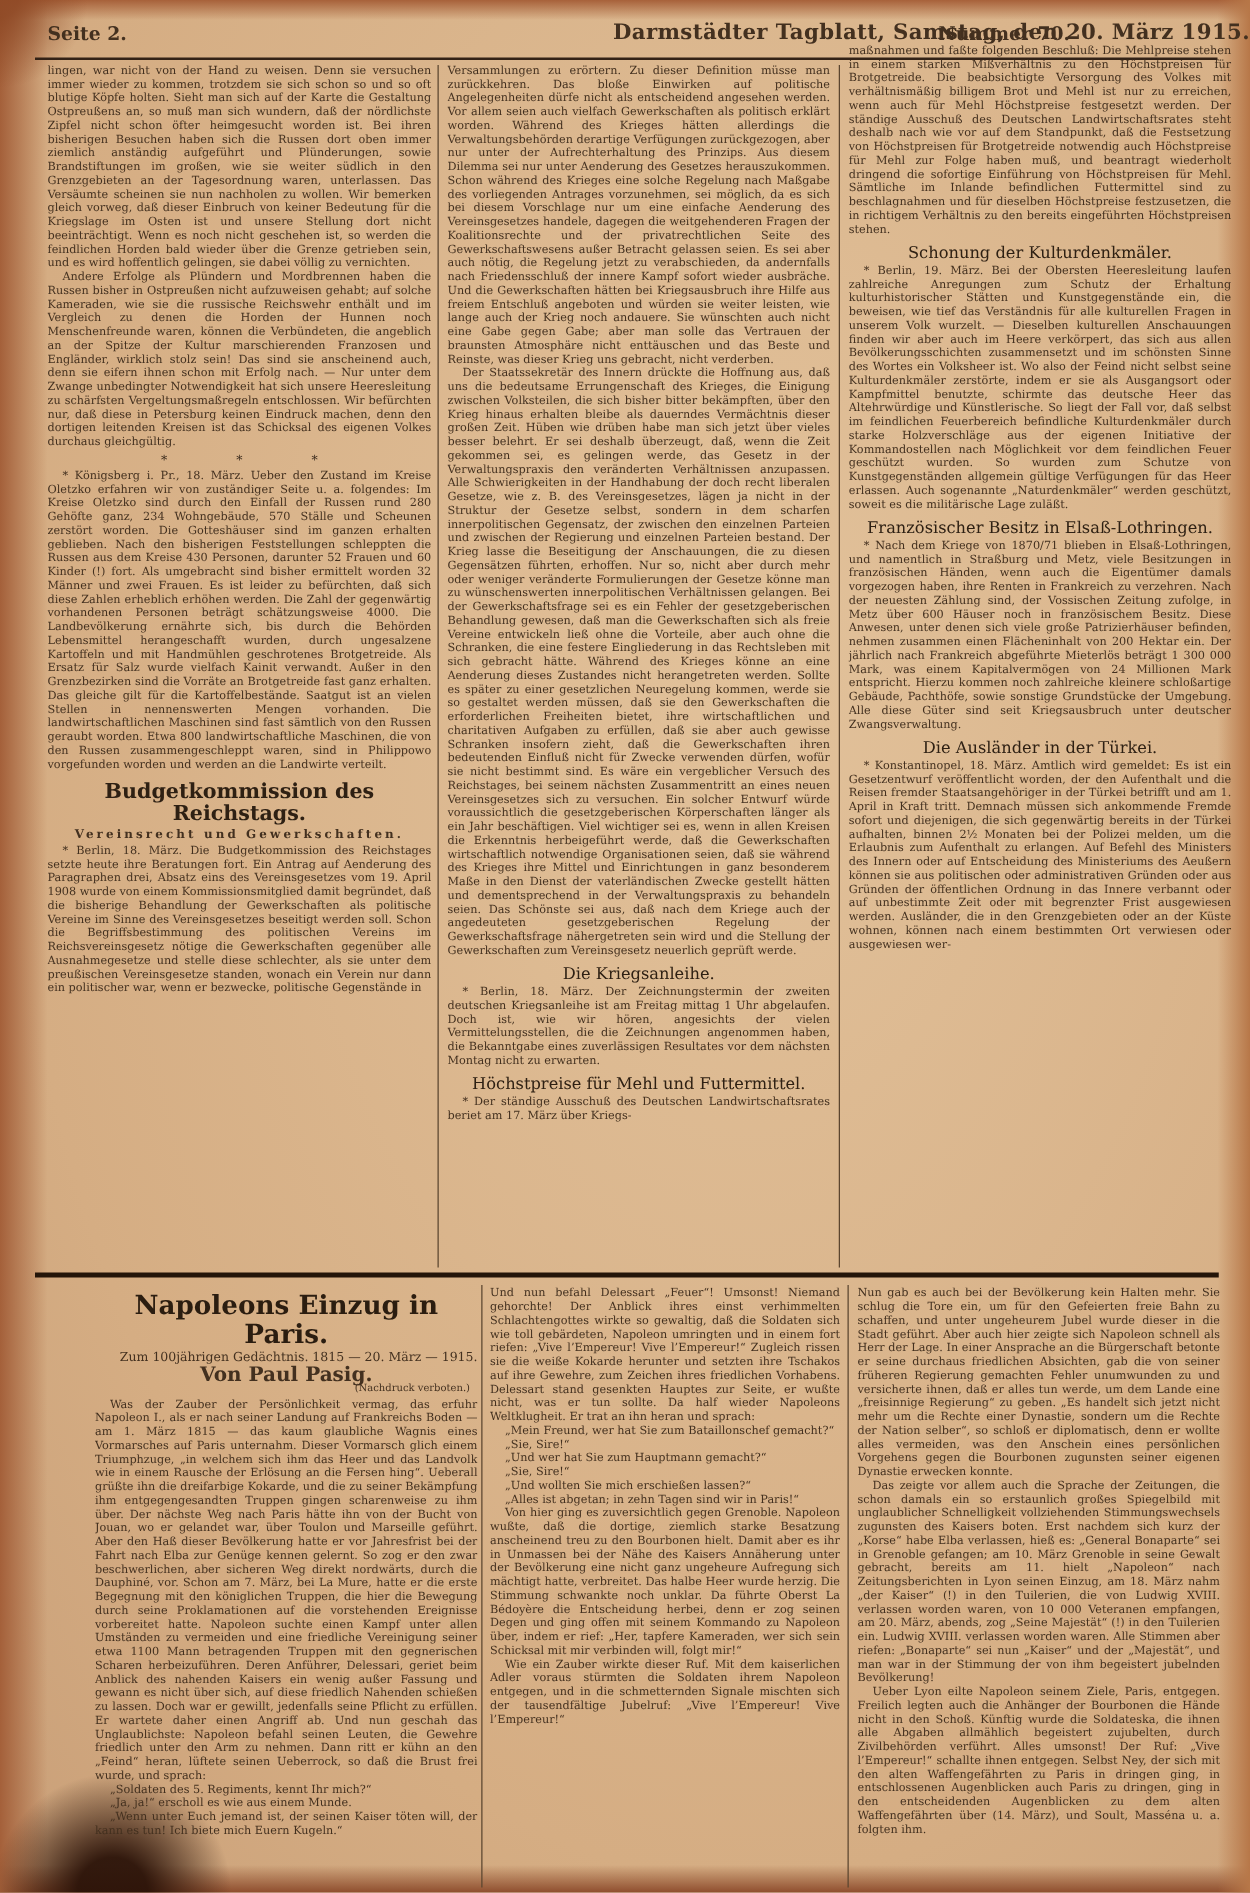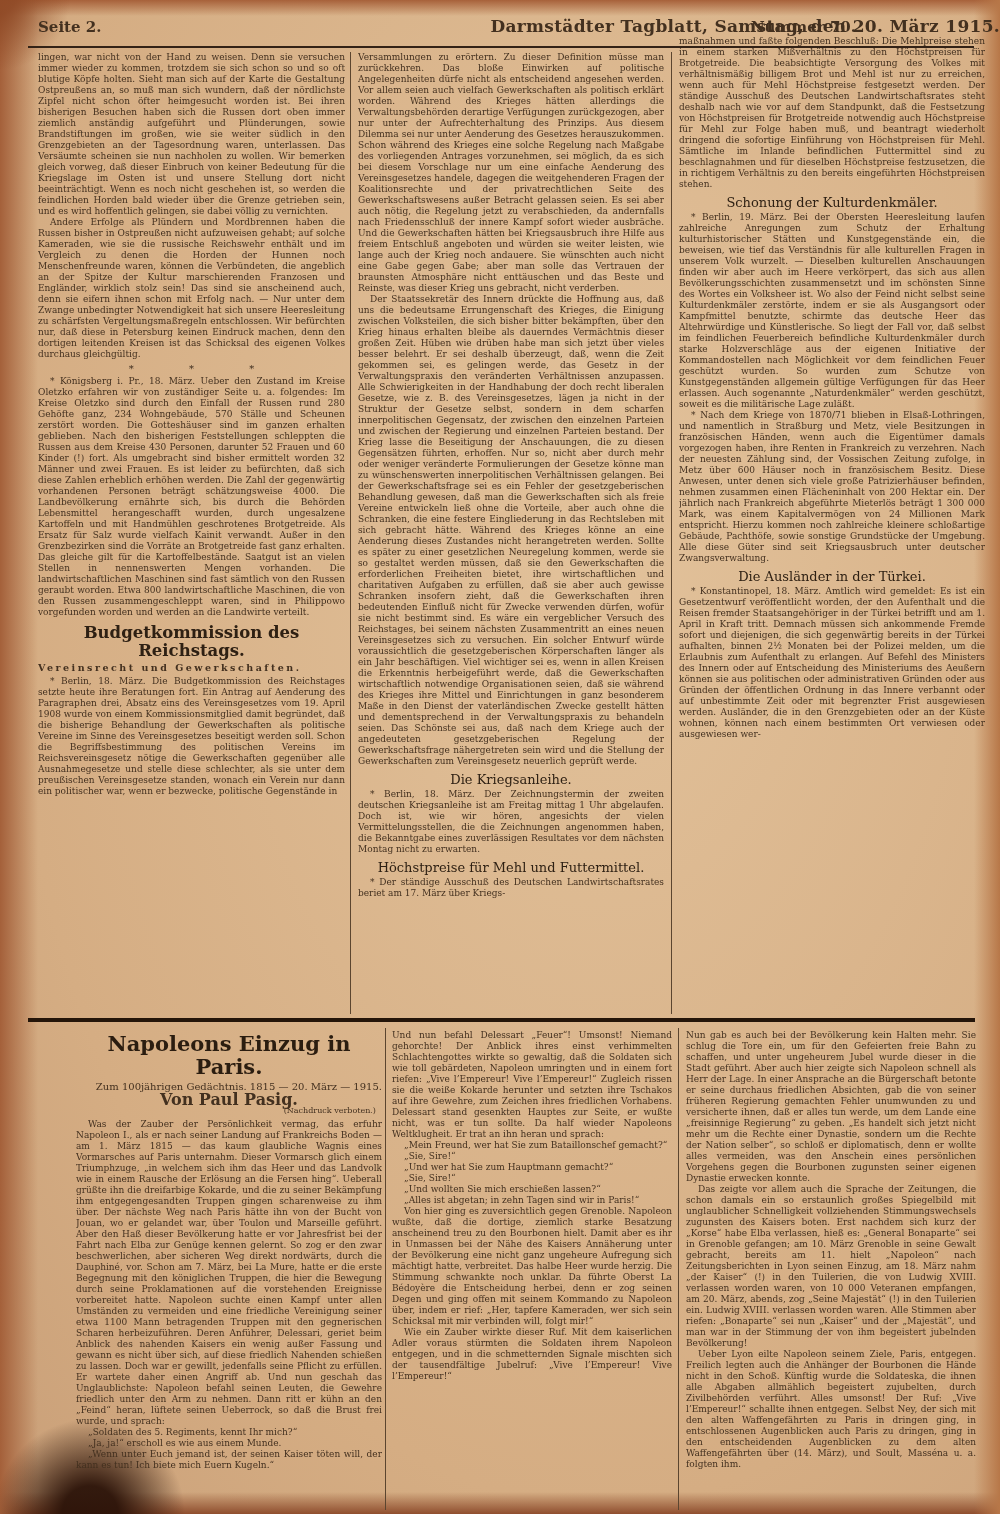--- a/index.html
+++ b/index.html
@@ -22,21 +22,21 @@
   .mast .r{position:absolute;right:28px;top:2px;font-size:15px;font-weight:bold;}
   .hrule{position:absolute;left:28px;width:946px;border-top:2px solid #332216;}
   .divider{position:absolute;top:1018px;left:28px;width:947px;height:4px;background:#241509;}
   .vr{position:absolute;width:1px;background:#5b452f;}
   .col{position:absolute;overflow:hidden;text-align:justify;font-size:9px;line-height:11px;}
   .col p{margin:0;text-indent:12px;}
   .col p.noind{text-indent:0;}
   .stars{text-align:center;font-size:10px;letter-spacing:26px;text-indent:26px;margin:3px 0 2px 0;color:#3a2a1c;}
   h2.art{margin:6px 0 2px 0;text-align:center;font-size:16.5px;line-height:18px;font-weight:bold;color:#2e2013;text-indent:0;}
   h3.art{margin:5px 0 2px 0;text-align:center;font-size:13px;line-height:15px;font-weight:normal;color:#2e2013;text-indent:0;}
-  .subhead{text-align:left;font-size:9.5px;font-weight:bold;letter-spacing:2.5px;margin:1px 0 3px 0;text-indent:0;}
+  .subhead{text-align:center;font-size:9.5px;font-weight:bold;letter-spacing:2.5px;margin:1px 0 3px 0;text-indent:0;}
   .feuil-head{text-align:center;font-size:21px;line-height:23px;font-weight:bold;color:#2b1d10;margin:2px 0 3px 0;}
   .feuil-sub{text-align:right;font-size:10px;line-height:12px;margin:0 0 1px 0;}
   .feuil-by{text-align:center;font-size:16px;font-weight:bold;margin:0;}
   .feuil-note{text-align:right;font-size:8px;margin:0 6px 3px 0;}
   .q{text-indent:12px;margin:0;}
 </style>
 </head>
 <body>
 
 <div class="mast">
@@ -65,20 +65,21 @@
   <h3 class="art">Die Kriegsanleihe.</h3>
   <p>* Berlin, 18. März. Der Zeichnungstermin der zweiten deutschen Kriegsanleihe ist am Freitag mittag 1 Uhr abgelaufen. Doch ist, wie wir hören, angesichts der vielen Vermittelungsstellen, die die Zeichnungen angenommen haben, die Bekanntgabe eines zuverlässigen Resultates vor dem nächsten Montag nicht zu erwarten.</p>
   <h3 class="art">Höchstpreise für Mehl und Futtermittel.</h3>
   <p>* Der ständige Ausschuß des Deutschen Landwirtschaftsrates beriet am 17. März über Kriegs-</p>
 </div>
 
 <div class="col" style="left:679px;top:36px;width:306px;height:962px;">
   <p class="noind">maßnahmen und faßte folgenden Beschluß: Die Mehlpreise stehen in einem starken Mißverhältnis zu den Höchstpreisen für Brotgetreide. Die beabsichtigte Versorgung des Volkes mit verhältnismäßig billigem Brot und Mehl ist nur zu erreichen, wenn auch für Mehl Höchstpreise festgesetzt werden. Der ständige Ausschuß des Deutschen Landwirtschaftsrates steht deshalb nach wie vor auf dem Standpunkt, daß die Festsetzung von Höchstpreisen für Brotgetreide notwendig auch Höchstpreise für Mehl zur Folge haben muß, und beantragt wiederholt dringend die sofortige Einführung von Höchstpreisen für Mehl. Sämtliche im Inlande befindlichen Futtermittel sind zu beschlagnahmen und für dieselben Höchstpreise festzusetzen, die in richtigem Verhältnis zu den bereits eingeführten Höchstpreisen stehen.</p>
   <h3 class="art">Schonung der Kulturdenkmäler.</h3>
   <p>* Berlin, 19. März. Bei der Obersten Heeresleitung laufen zahlreiche Anregungen zum Schutz der Erhaltung kulturhistorischer Stätten und Kunstgegenstände ein, die beweisen, wie tief das Verständnis für alle kulturellen Fragen in unserem Volk wurzelt. — Dieselben kulturellen Anschauungen finden wir aber auch im Heere verkörpert, das sich aus allen Bevölkerungsschichten zusammensetzt und im schönsten Sinne des Wortes ein Volksheer ist. Wo also der Feind nicht selbst seine Kulturdenkmäler zerstörte, indem er sie als Ausgangsort oder Kampfmittel benutzte, schirmte das deutsche Heer das Altehrwürdige und Künstlerische. So liegt der Fall vor, daß selbst im feindlichen Feuerbereich befindliche Kulturdenkmäler durch starke Holzverschläge aus der eigenen Initiative der Kommandostellen nach Möglichkeit vor dem feindlichen Feuer geschützt wurden. So wurden zum Schutze von Kunstgegenständen allgemein gültige Verfügungen für das Heer erlassen. Auch sogenannte „Naturdenkmäler“ werden geschützt, soweit es die militärische Lage zuläßt.</p>
+  <h3 class="art">Französischer Besitz in Elsaß-Lothringen.</h3>
   <p>* Nach dem Kriege von 1870/71 blieben in Elsaß-Lothringen, und namentlich in Straßburg und Metz, viele Besitzungen in französischen Händen, wenn auch die Eigentümer damals vorgezogen haben, ihre Renten in Frankreich zu verzehren. Nach der neuesten Zählung sind, der Vossischen Zeitung zufolge, in Metz über 600 Häuser noch in französischem Besitz. Diese Anwesen, unter denen sich viele große Patrizierhäuser befinden, nehmen zusammen einen Flächeninhalt von 200 Hektar ein. Der jährlich nach Frankreich abgeführte Mieterlös beträgt 1 300 000 Mark, was einem Kapitalvermögen von 24 Millionen Mark entspricht. Hierzu kommen noch zahlreiche kleinere schloßartige Gebäude, Pachthöfe, sowie sonstige Grundstücke der Umgebung. Alle diese Güter sind seit Kriegsausbruch unter deutscher Zwangsverwaltung.</p>
   <h3 class="art">Die Ausländer in der Türkei.</h3>
   <p>* Konstantinopel, 18. März. Amtlich wird gemeldet: Es ist ein Gesetzentwurf veröffentlicht worden, der den Aufenthalt und die Reisen fremder Staatsangehöriger in der Türkei betrifft und am 1. April in Kraft tritt. Demnach müssen sich ankommende Fremde sofort und diejenigen, die sich gegenwärtig bereits in der Türkei aufhalten, binnen 2½ Monaten bei der Polizei melden, um die Erlaubnis zum Aufenthalt zu erlangen. Auf Befehl des Ministers des Innern oder auf Entscheidung des Ministeriums des Aeußern können sie aus politischen oder administrativen Gründen oder aus Gründen der öffentlichen Ordnung in das Innere verbannt oder auf unbestimmte Zeit oder mit begrenzter Frist ausgewiesen werden. Ausländer, die in den Grenzgebieten oder an der Küste wohnen, können nach einem bestimmten Ort verwiesen oder ausgewiesen wer-</p>
 </div>
 
 <div class="divider"></div>
 
 <div class="vr" style="left:385px;top:1028px;height:482px;"></div>
 <div class="vr" style="left:678px;top:1028px;height:482px;"></div>
 

